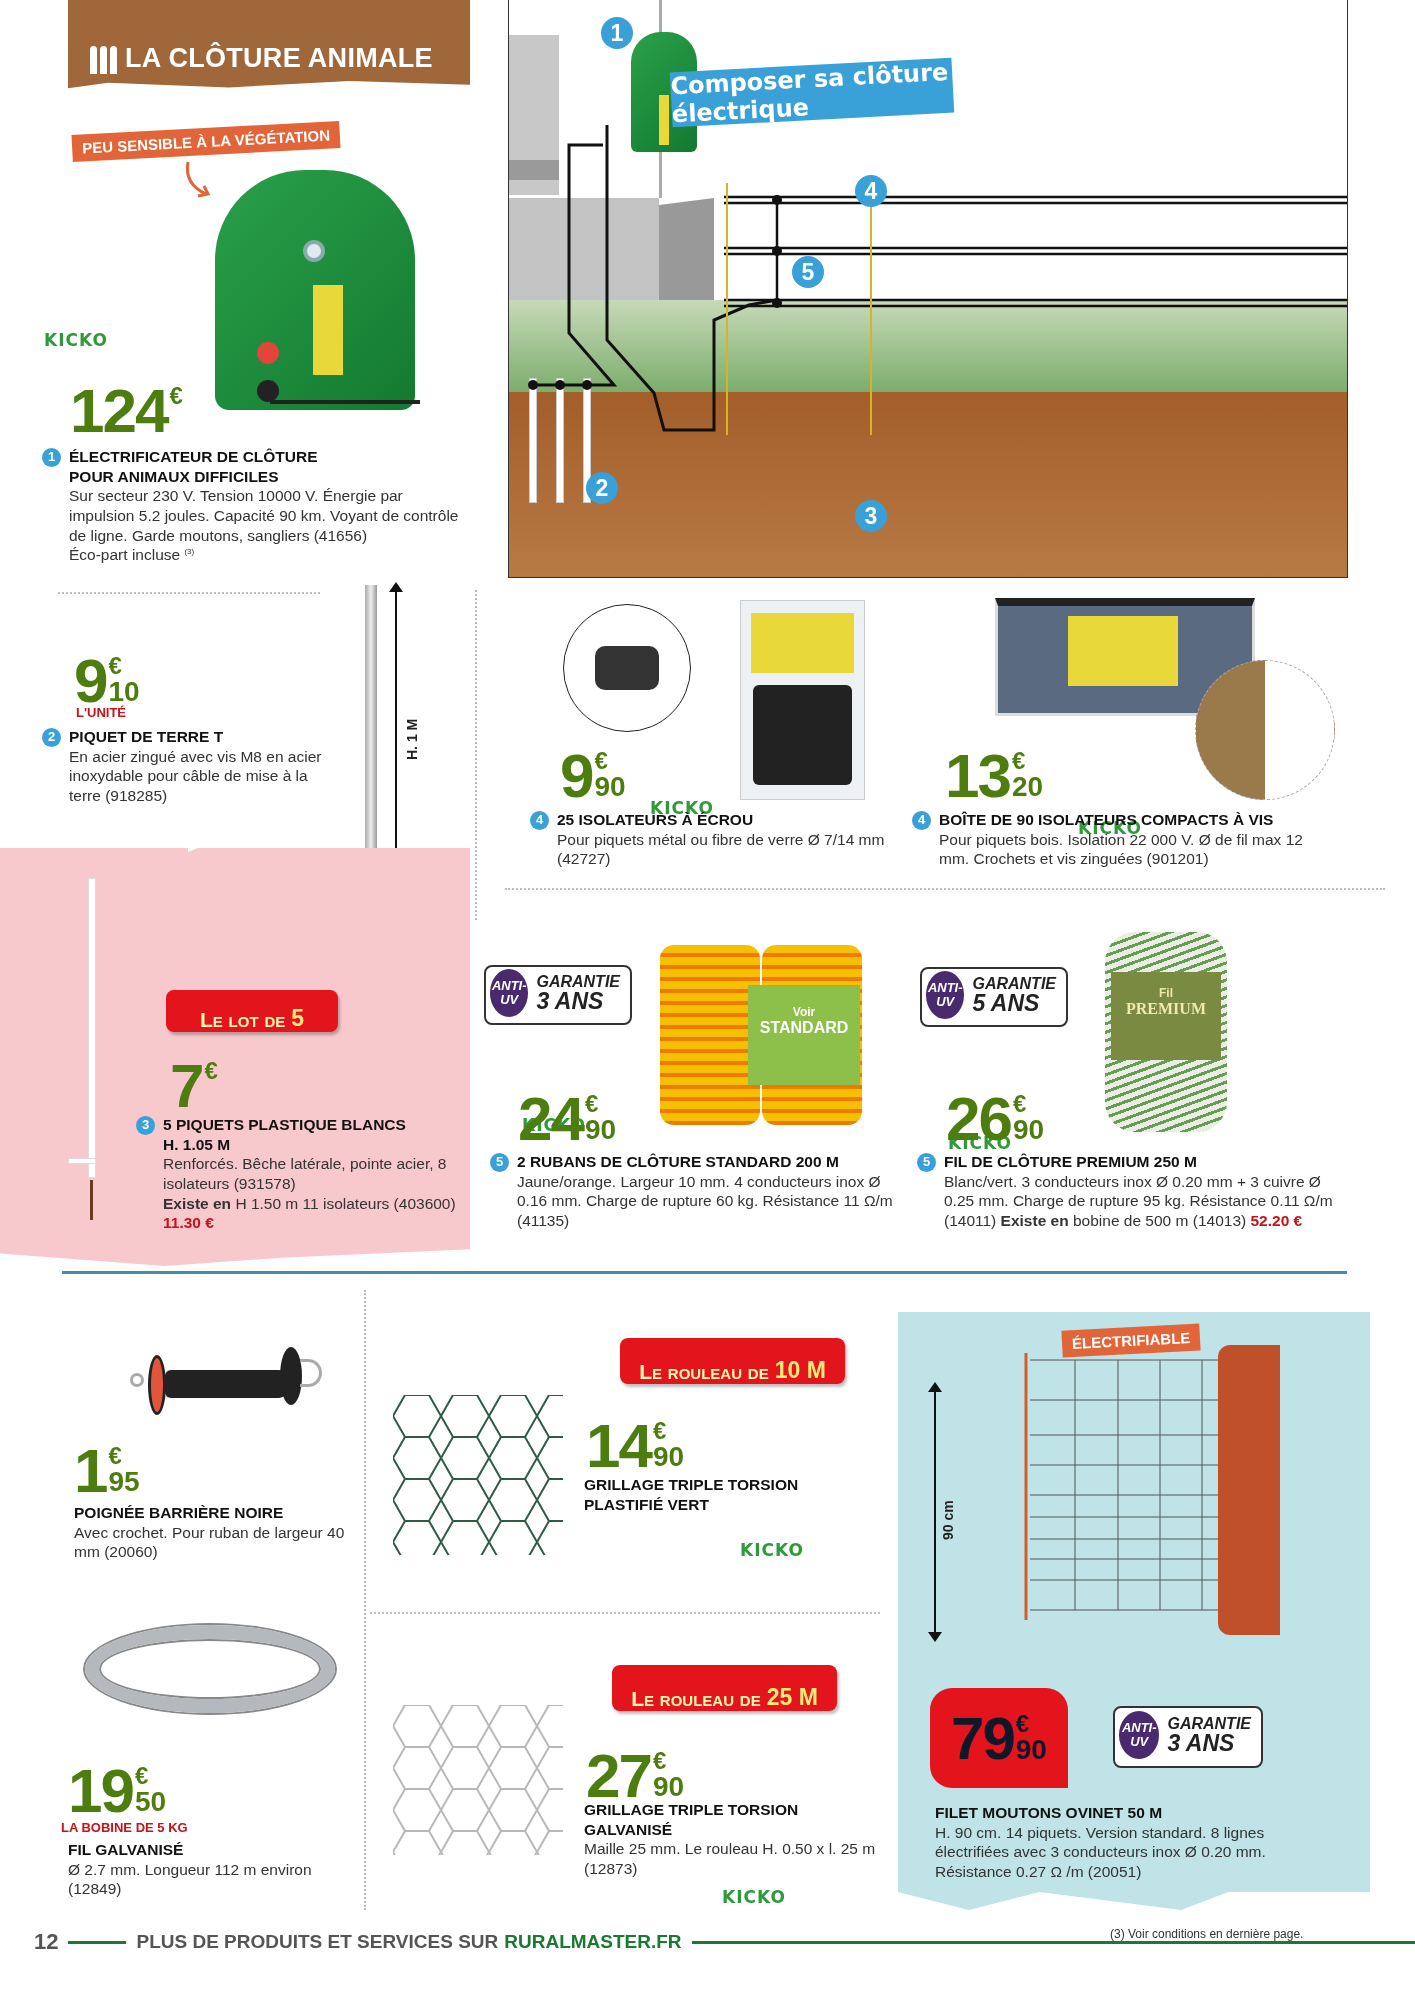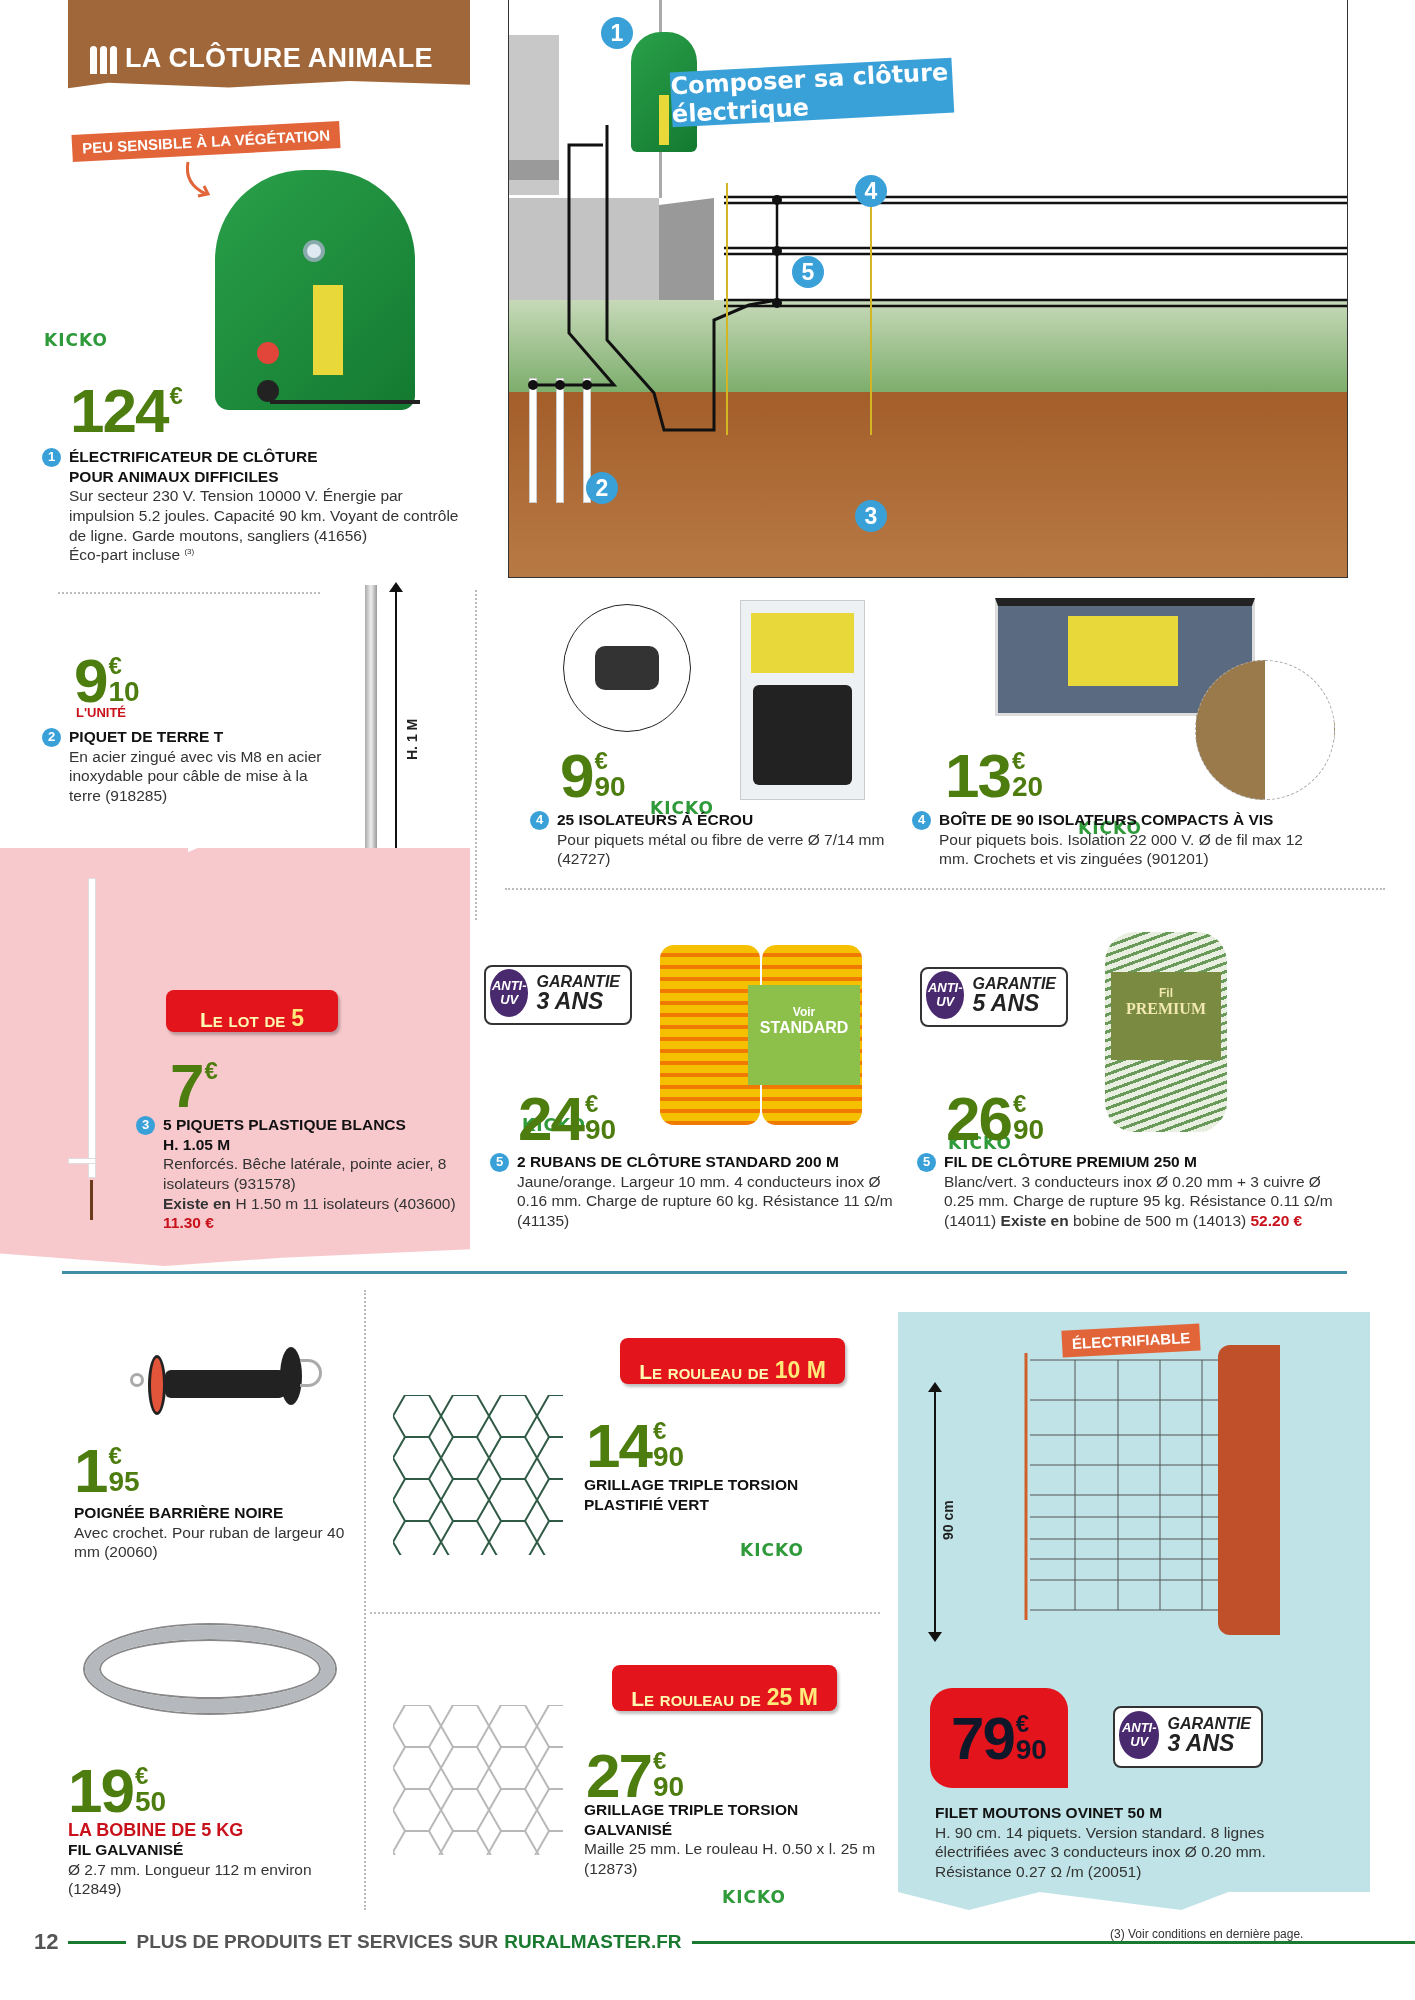--- a/index.html
+++ b/index.html
@@ -313,21 +313,21 @@
 <div class="abs dotted-v" style="left:364px;top:1290px;height:620px"></div>
 
 <div class="abs" style="left:85px;top:1625px;width:250px;height:88px;border:14px solid #b5b8bc;border-radius:50%;box-shadow:inset 0 0 0 2px #888,0 0 0 2px #888"></div>
 <div class="abs price" style="left:68px;top:1760px">
   <span class="int">19</span>
   <span class="side">
       <span class="cur">€</span>
       <span class="dec">50</span>
     </span>
 </div>
-<div class="abs red" style="left:68px;top:1820px;font-size:18px">LA BOBINE DE 5 KG</div>
+<div class="abs red" style="left:61px;top:1820px;font-size:13px">LA BOBINE DE 5 KG</div>
 <div class="abs prod" style="left:68px;top:1840px;width:290px">
   <div class="name">FIL GALVANISÉ</div>
   <div class="desc">Ø 2.7 mm. Longueur 112 m environ (12849)</div>
 </div>
 
 <svg class="abs" style="left:393px;top:1395px" width="170" height="160">
   <defs>
       <pattern id="hexg" width="48" height="42" patternUnits="userSpaceOnUse">
         <path d="M0 21 L12 0 L36 0 L48 21 L36 42 L12 42 Z" fill="none" stroke="#2f5a45" stroke-width="2"></path>
       </pattern>

